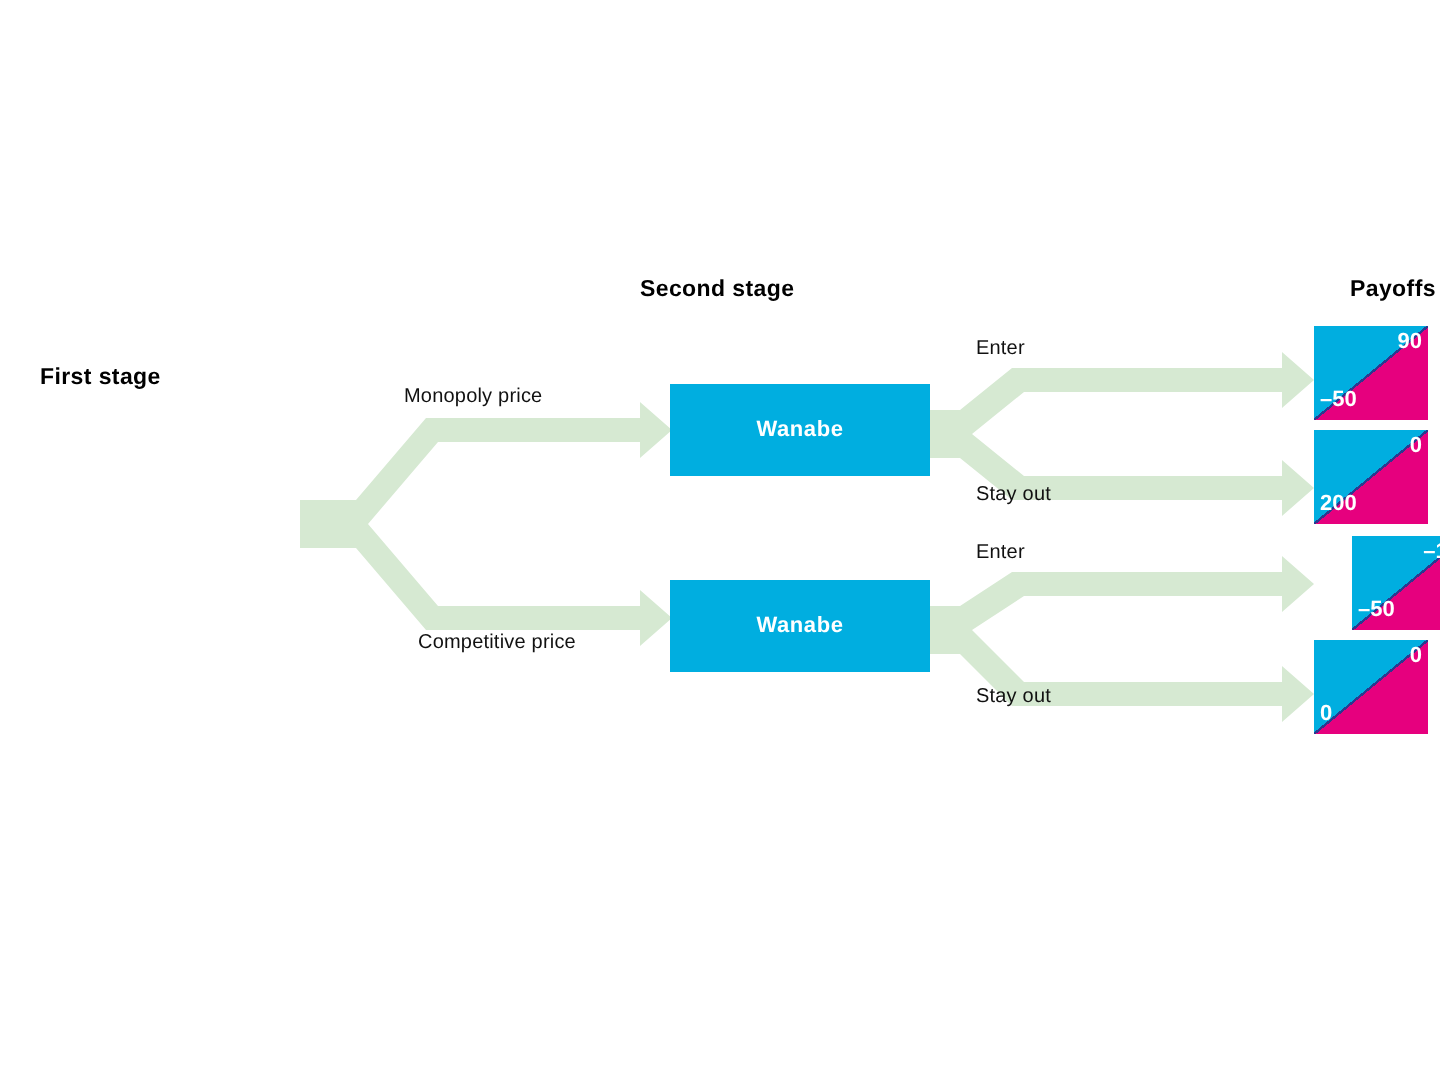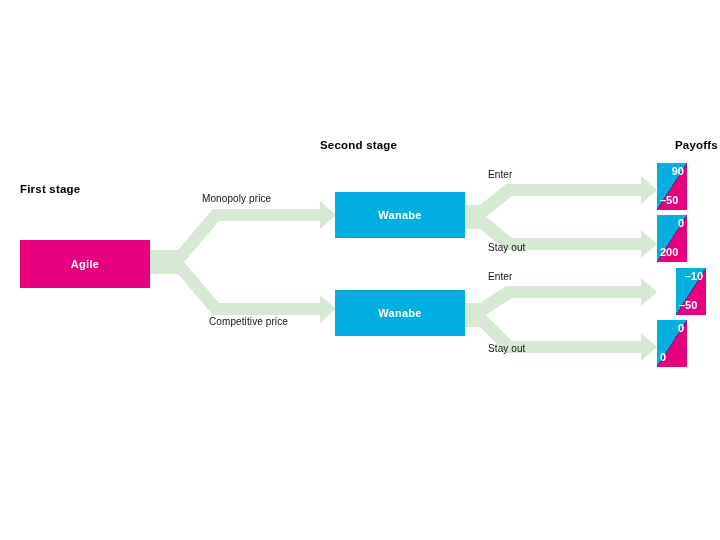--- a/index.html
+++ b/index.html
@@ -69,21 +69,21 @@
   #lbl-monopoly    { left: 202px; top: 193px; }
   #lbl-competitive { left: 209px; top: 316px; }
   #lbl-enter-1     { left: 488px; top: 169px; }
   #lbl-stayout-1   { left: 488px; top: 242px; }
   #lbl-enter-2     { left: 488px; top: 271px; }
   #lbl-stayout-2   { left: 488px; top: 343px; }
 
   
   .payoff-box {
     position: absolute;
-    width: 30px;
+    width: 57px;
     height: 47px;
     background: linear-gradient(
         to bottom right,
         #00AEE0 0%, #00AEE0 49.2%,
         #2b3a8f 49.2%, #2b3a8f 50.8%,
         #E6007E 50.8%, #E6007E 100%);
   }
   .payoff-box .val {
     position: absolute;
     font-size: 11px;
@@ -173,21 +173,20 @@
              L 506,353
              L 480,327
              L 465,327
              Z"></path>
   </svg>
 
   <div class="stage-header" id="hdr-first">First stage</div>
   <div class="stage-header" id="hdr-second">Second stage</div>
   <div class="stage-header" id="hdr-pay">Payoffs</div>
 
-  <div class="node-box node-agile" id="node-agile">Agile</div>
 
   <div class="node-box node-wanabe" id="node-wanabe-1">Wanabe</div>
 
   <div class="node-box node-wanabe" id="node-wanabe-2">Wanabe</div>
 
   <div class="edge-label" id="lbl-monopoly">Monopoly price</div>
   <div class="edge-label" id="lbl-competitive">Competitive price</div>
 
   <div class="edge-label" id="lbl-enter-1">Enter</div>
   <div class="edge-label" id="lbl-stayout-1">Stay out</div>

